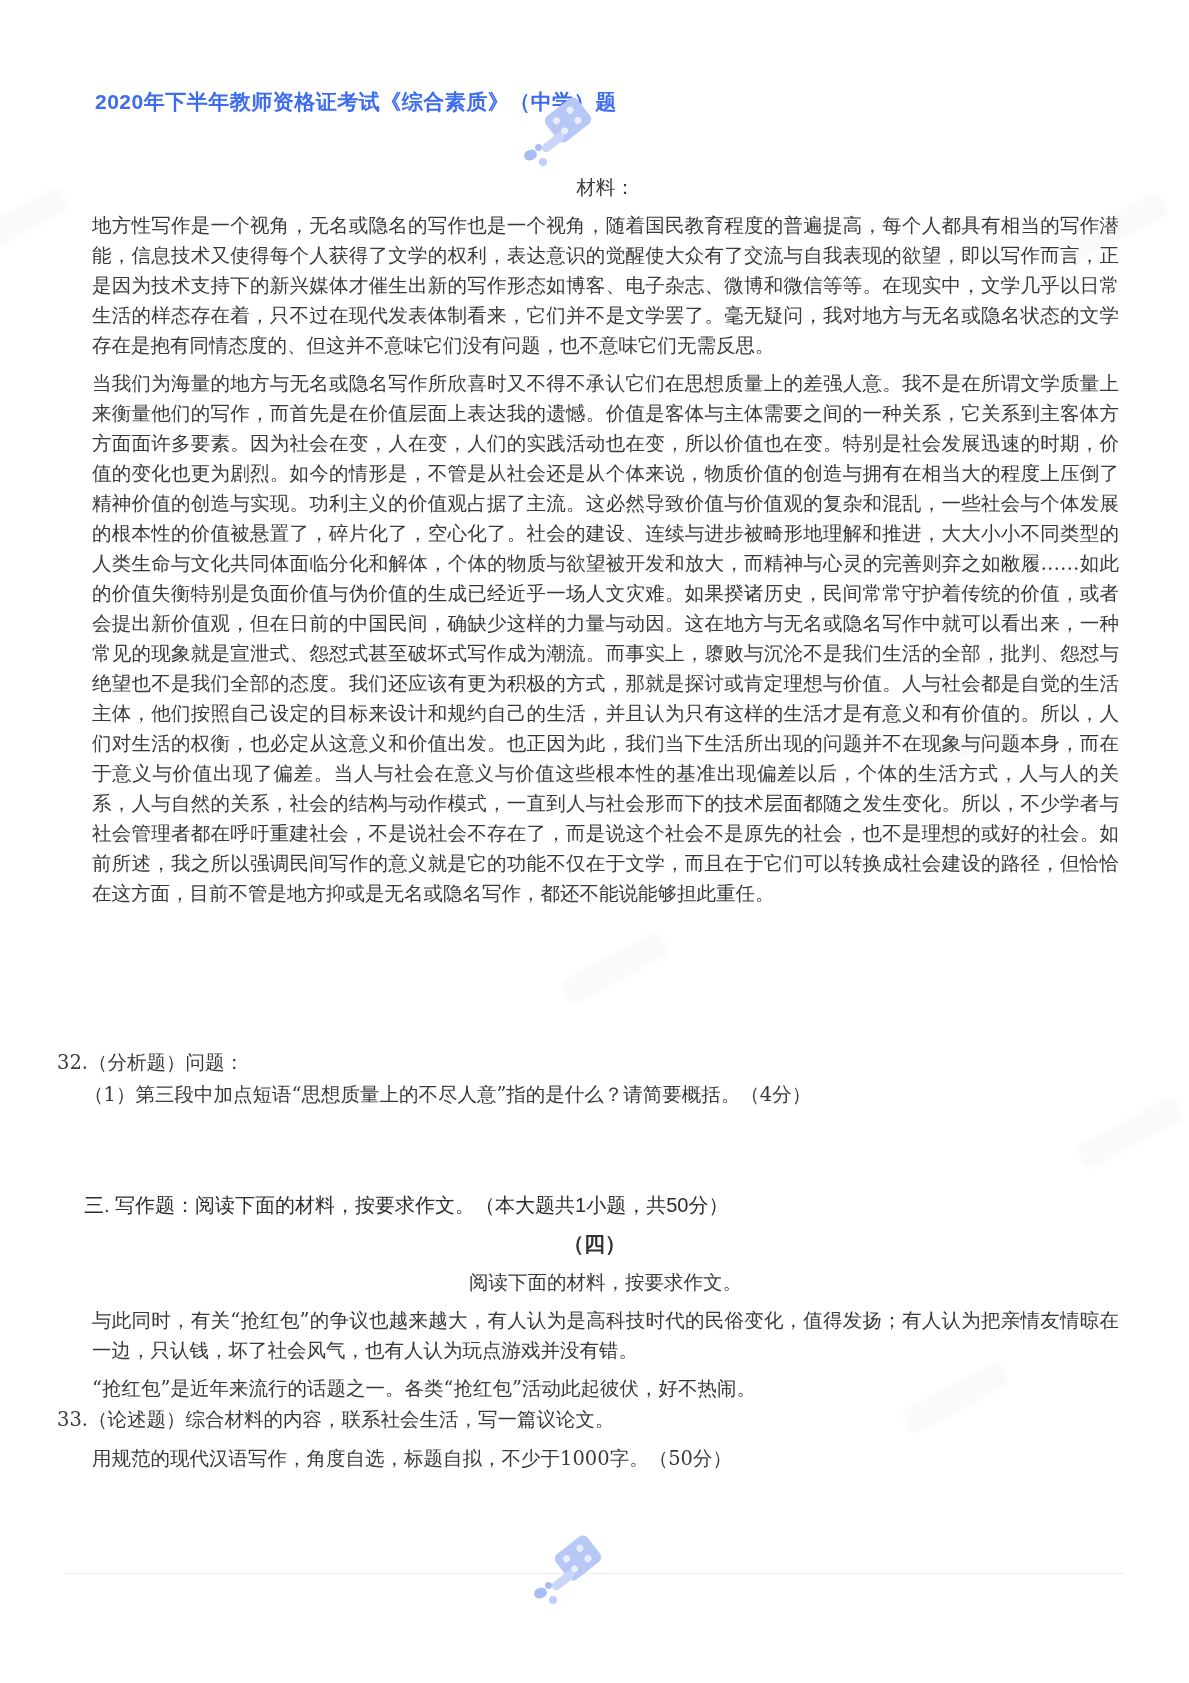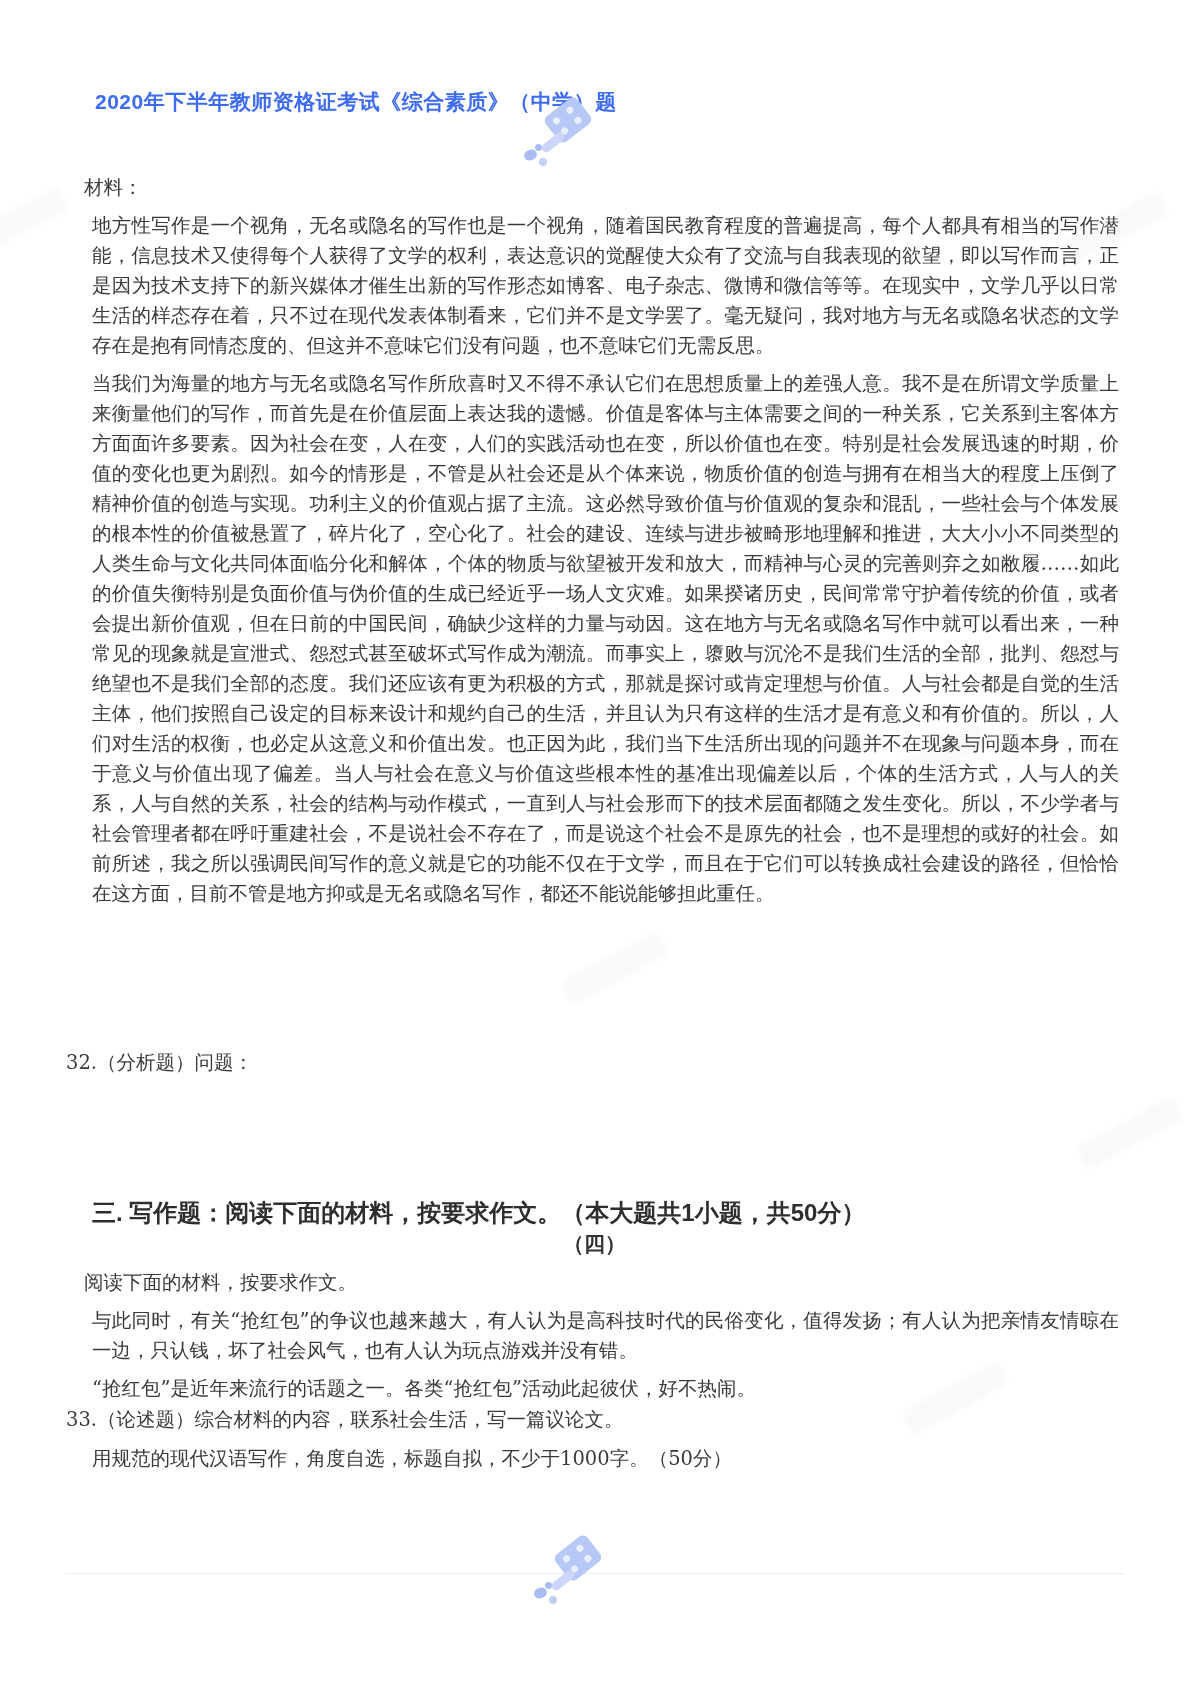--- a/index.html
+++ b/index.html
@@ -14,30 +14,30 @@
     position:absolute;left:95px;top:88px;width:1000px;
     font-family:"Liberation Sans","DejaVu Sans",sans-serif;
     font-size:21px;font-weight:600;color:#3d6cf2;letter-spacing:.5px;
   }
 
   .body-col{position:absolute;left:84px;top:173px;width:1043px;}
   .para{
     font-size:19.5px;line-height:30px;text-align:justify;
     text-justify:inter-ideograph;color:#3a3a3a;margin:8px;
   }
-  .label-line{font-size:19.5px;line-height:30px;margin:0;}
+  .label-line{font-size:19.5px;line-height:30px;margin:0;text-align:center;}
 
-  .q-block{position:absolute;left:66px;width:1070px;font-size:19.5px;line-height:30px;}
+  .q-block{position:absolute;left:57px;width:1070px;font-size:19.5px;line-height:30px;}
   .q-stem{margin:0;}
   .q-sub{margin:2px 0 0 27px;text-align:justify;}
 
   .sec-heading{
     position:absolute;left:84px;width:1043px;
     font-family:"Liberation Sans","DejaVu Sans",sans-serif;
-    font-size:24px;font-weight:bold;color:#2e2e2e;line-height:30px;margin:8px;
+    font-size:20px;font-weight:normal;color:#2e2e2e;line-height:30px;margin:0;
   }
   .sub-sec{
     position:absolute;left:0;width:1189px;text-align:center;
     font-size:21px;font-weight:600;color:#333;line-height:30px;margin:0;
   }
 
   .divider{
     position:absolute;left:65px;top:1573px;width:1060px;height:1px;background:#ededed;
   }
 
@@ -95,20 +95,21 @@
   <div class="ghost" style="left:900px;top:1385px;"></div>
 
   <div class="body-col">
     <p class="label-line">材料：</p>
     <p class="para">地方性写作是一个视角，无名或隐名的写作也是一个视角，随着国民教育程度的普遍提高，每个人都具有相当的写作潜能，信息技术又使得每个人获得了文学的权利，表达意识的觉醒使大众有了交流与自我表现的欲望，即以写作而言，正是因为技术支持下的新兴媒体才催生出新的写作形态如博客、电子杂志、微博和微信等等。在现实中，文学几乎以日常生活的样态存在着，只不过在现代发表体制看来，它们并不是文学罢了。毫无疑问，我对地方与无名或隐名状态的文学存在是抱有同情态度的、但这并不意味它们没有问题，也不意味它们无需反思。</p>
     <p class="para">当我们为海量的地方与无名或隐名写作所欣喜时又不得不承认它们在思想质量上的差强人意。我不是在所谓文学质量上来衡量他们的写作，而首先是在价值层面上表达我的遗憾。价值是客体与主体需要之间的一种关系，它关系到主客体方方面面许多要素。因为社会在变，人在变，人们的实践活动也在变，所以价值也在变。特别是社会发展迅速的时期，价值的变化也更为剧烈。如今的情形是，不管是从社会还是从个体来说，物质价值的创造与拥有在相当大的程度上压倒了精神价值的创造与实现。功利主义的价值观占据了主流。这必然导致价值与价值观的复杂和混乱，一些社会与个体发展的根本性的价值被悬置了，碎片化了，空心化了。社会的建设、连续与进步被畸形地理解和推进，大大小小不同类型的人类生命与文化共同体面临分化和解体，个体的物质与欲望被开发和放大，而精神与心灵的完善则弃之如敝履……如此的价值失衡特别是负面价值与伪价值的生成已经近乎一场人文灾难。如果揆诸历史，民间常常守护着传统的价值，或者会提出新价值观，但在日前的中国民间，确缺少这样的力量与动因。这在地方与无名或隐名写作中就可以看出来，一种常见的现象就是宣泄式、怨怼式甚至破坏式写作成为潮流。而事实上，隳败与沉沦不是我们生活的全部，批判、怨怼与绝望也不是我们全部的态度。我们还应该有更为积极的方式，那就是探讨或肯定理想与价值。人与社会都是自觉的生活主体，他们按照自己设定的目标来设计和规约自己的生活，并且认为只有这样的生活才是有意义和有价值的。所以，人们对生活的权衡，也必定从这意义和价值出发。也正因为此，我们当下生活所出现的问题并不在现象与问题本身，而在于意义与价值出现了偏差。当人与社会在意义与价值这些根本性的基准出现偏差以后，个体的生活方式，人与人的关系，人与自然的关系，社会的结构与动作模式，一直到人与社会形而下的技术层面都随之发生变化。所以，不少学者与社会管理者都在呼吁重建社会，不是说社会不存在了，而是说这个社会不是原先的社会，也不是理想的或好的社会。如前所述，我之所以强调民间写作的意义就是它的功能不仅在于文学，而且在于它们可以转换成社会建设的路径，但恰恰在这方面，目前不管是地方抑或是无名或隐名写作，都还不能说能够担此重任。</p>
   </div>
 
   <div class="q-block" style="top:1048px;">
     <p class="q-stem">32.（分析题）问题：</p>
+    <p class="q-sub">（1）第三段中加点短语“思想质量上的不尽人意”指的是什么？请简要概括。（4分）</p>
   </div>
 
   <p class="sec-heading" style="top:1190px;">三. 写作题：阅读下面的材料，按要求作文。（本大题共1小题，共50分）</p>
 
   <p class="sub-sec" style="top:1229px;">（四）</p>
 
   <div class="body-col" style="top:1268px;">
     <p class="label-line">阅读下面的材料，按要求作文。</p>
     <p class="para">与此同时，有关“抢红包”的争议也越来越大，有人认为是高科技时代的民俗变化，值得发扬；有人认为把亲情友情晾在一边，只认钱，坏了社会风气，也有人认为玩点游戏并没有错。</p>
     <p class="para">“抢红包”是近年来流行的话题之一。各类“抢红包”活动此起彼伏，好不热闹。</p>

